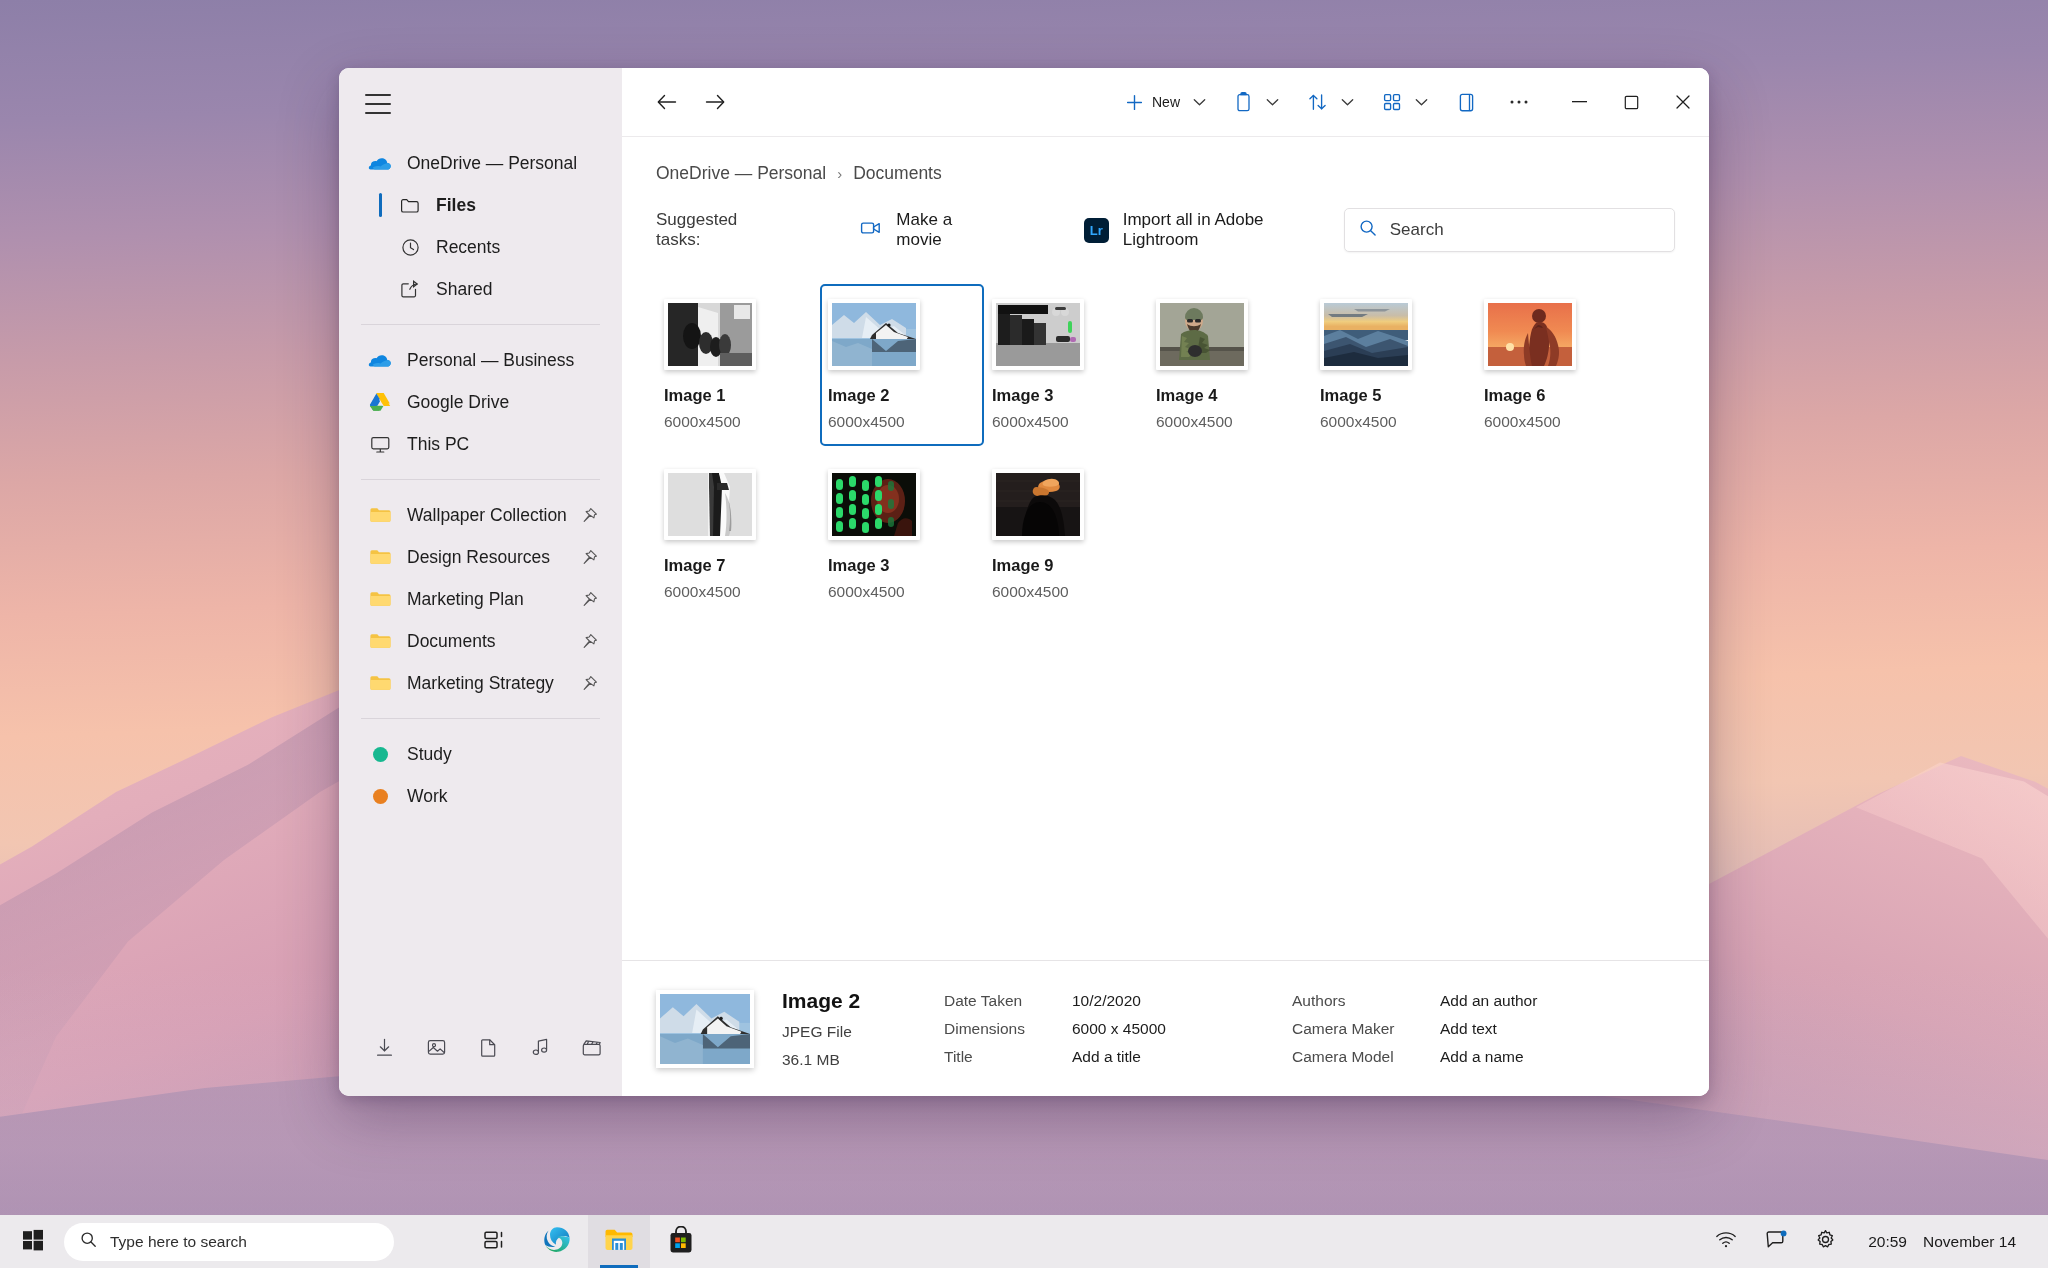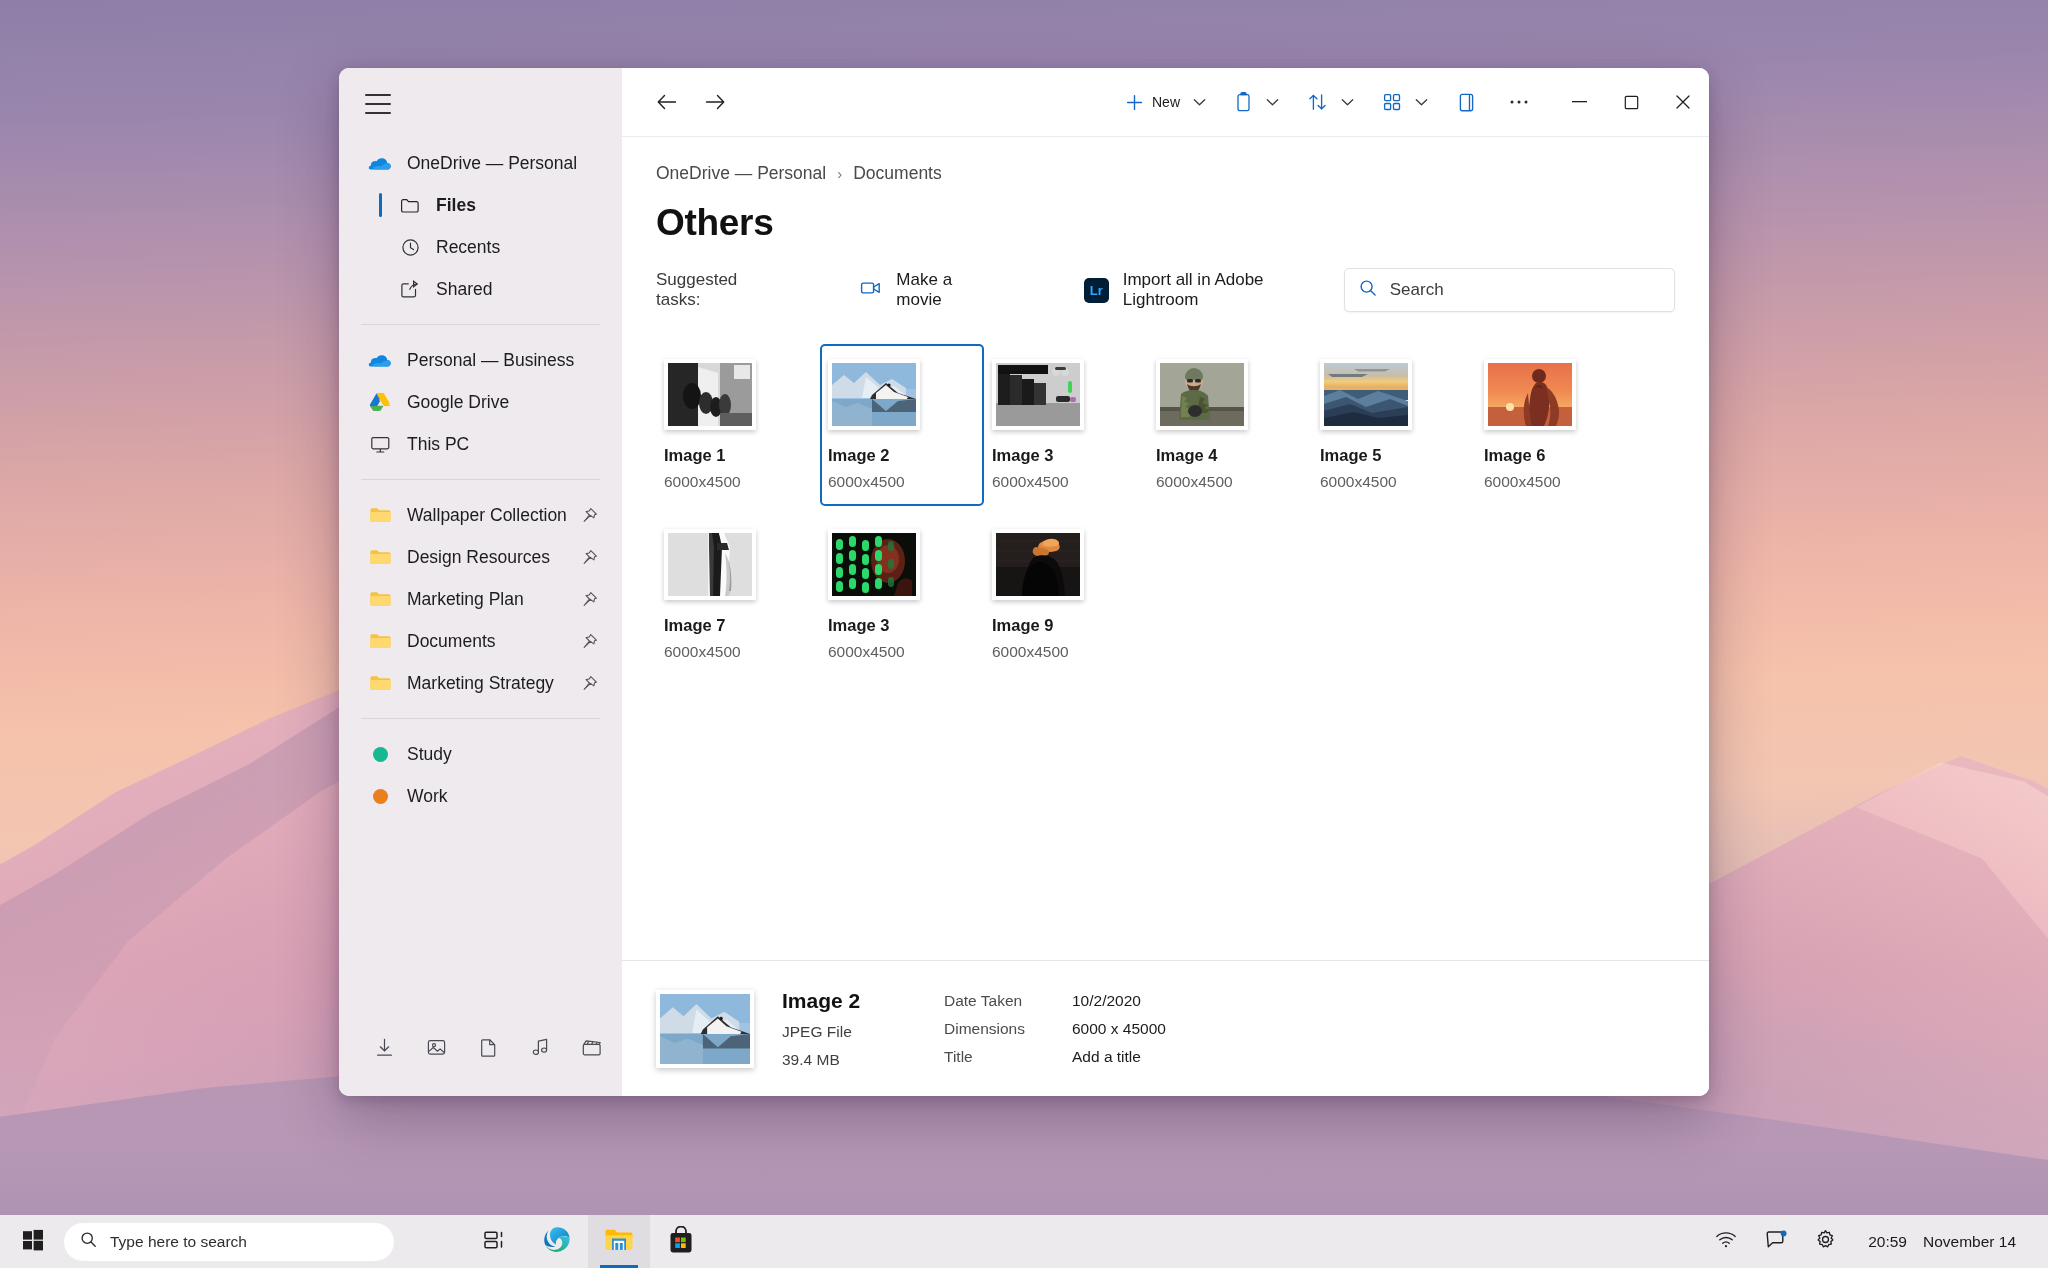--- a/index.html
+++ b/index.html
@@ -635,21 +635,20 @@
       </div>
 
       <div id="body">
 
         <div id="breadcrumb">
           <span class="crumb">OneDrive — Personal</span>
           <span class="sep">›</span>
           <span class="crumb">Documents</span>
         </div>
 
-        <h1 id="pagetitle">Others</h1>
 
         <div id="tasksrow">
           <span class="lbl">Suggested tasks:</span>
 
           <div class="task" id="task1">
             <span class="glyph">
               <svg width="22" height="16" viewBox="0 0 22 16" fill="none" stroke="#1268c3" stroke-width="1.4" stroke-linejoin="round">
                 <rect x="1.6" y="3.1" width="12" height="9.8" rx="1.6"></rect>
                 <path d="M13.6 7l5.6-3.3v8.6L13.6 9z"></path>
               </svg>
@@ -917,32 +916,40 @@
               <rect y="36" width="84" height="27" fill="#7ea8c9"></rect>
               <path d="M40 36l14 12 12-10 18-2v13H40z" fill="#3d4e5c" opacity=".75"></path>
               <path d="M0 38l14 6 12-4 14 6v17H0z" fill="#90b4d0"></path>
             </svg>
           </div>
         </div>
 
         <div id="det-name-col">
           <div id="det-name">Image 2</div>
           <div id="det-type">JPEG File</div>
-          <div id="det-size">39.4 MB</div>
+          <div id="det-size">36.1 MB</div>
         </div>
 
         <div class="det-group" id="det-g1">
           <div class="det-k">Date Taken</div>
           <div class="det-v">10/2/2020</div>
           <div class="det-k">Dimensions</div>
           <div class="det-v">6000 x 45000</div>
           <div class="det-k">Title</div>
           <div class="det-v">Add a title</div>
         </div>
 
+        <div class="det-group" id="det-g2">
+          <div class="det-k">Authors</div>
+          <div class="det-v">Add an author</div>
+          <div class="det-k">Camera Maker</div>
+          <div class="det-v">Add text</div>
+          <div class="det-k">Camera Model</div>
+          <div class="det-v">Add a name</div>
+        </div>
       </div>
 
     </div>
   </div>
 
   <div id="taskbar">
     <div id="start">
       <span>
         <svg width="22" height="22" viewBox="0 0 22 22" fill="#1f1f1f">
           <rect x="1" y="2.2" width="9" height="8.4"></rect>

